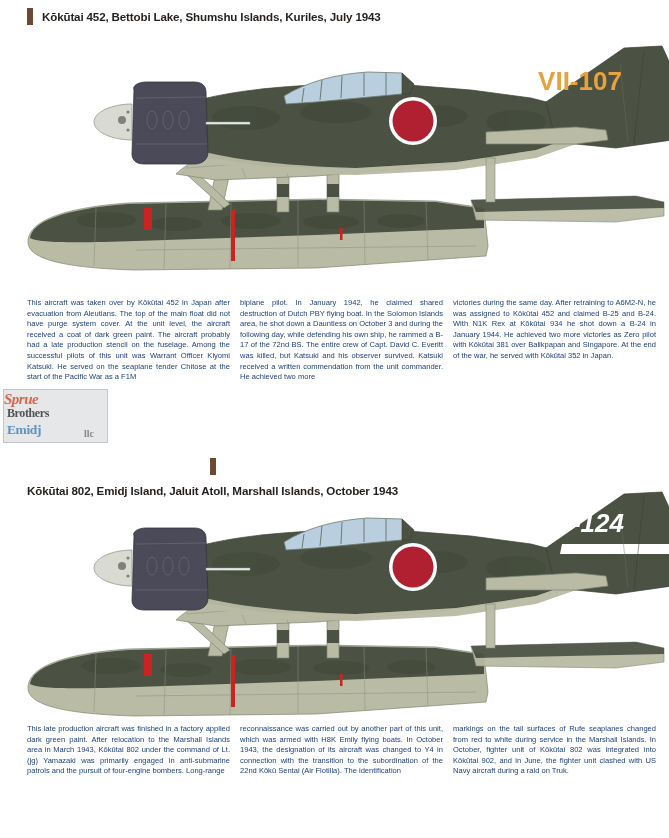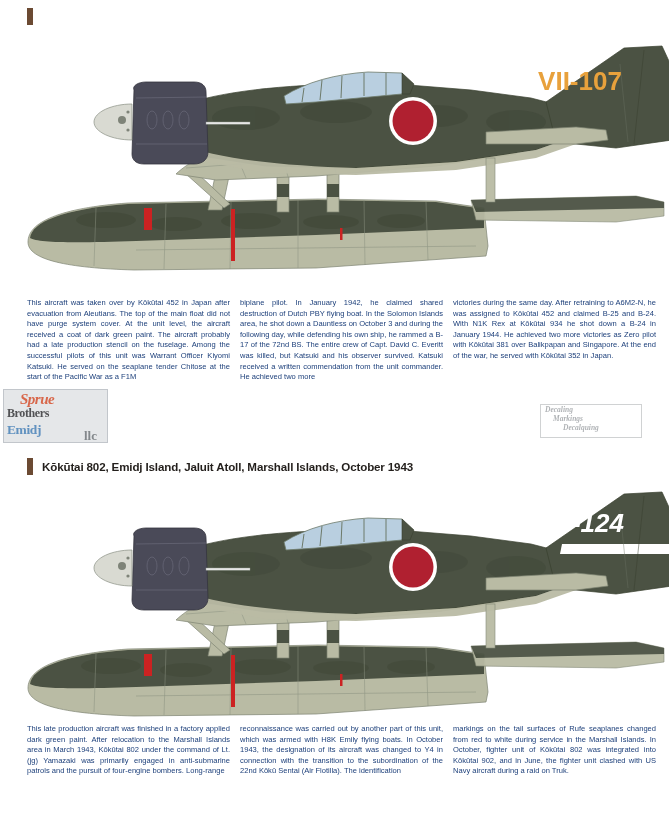--- a/index.html
+++ b/index.html
@@ -51,40 +51,40 @@
   
   .wm-sprue{
     position:absolute;left:3px;top:389px;
     width:103px;height:52px;
     background:rgba(190,195,200,0.40);
     border:1px solid rgba(150,158,166,0.45);
     pointer-events:none;
     overflow:hidden;
   }
   .wm-sprue .l1{
-    position:absolute;left:16px;top:1px;
+    position:absolute;left:0;top:1px;
     font-size:15px;font-weight:bold;font-style:italic;
     color:rgba(214,80,46,0.85);letter-spacing:-0.5px;
     font-family:"Liberation Serif", serif;
   }
   .wm-sprue .l2{
     position:absolute;left:3px;top:16px;
     font-size:12px;font-weight:bold;
     color:rgba(45,45,48,0.80);letter-spacing:-0.4px;
     font-family:"Liberation Serif", serif;
   }
   .wm-sprue .l3{
     position:absolute;left:3px;top:32px;
     font-size:13.5px;font-weight:bold;
     color:rgba(74,130,184,0.85);letter-spacing:-0.4px;
     font-family:"Liberation Serif", serif;
   }
   .wm-sprue .l4{
     position:absolute;left:80px;top:38px;
-    font-size:13px;font-weight:bold;
+    font-size:10px;font-weight:bold;
     color:rgba(90,95,100,0.7);
     font-family:"Liberation Serif", serif;
   }
 
   .wm-decal{
     position:absolute;left:540px;top:404px;
     width:100px;height:32px;
     border:1px solid rgba(120,125,130,0.35);
     background:rgba(255,255,255,0.0);
     pointer-events:none;overflow:hidden;
@@ -102,20 +102,21 @@
 
   .tailcode{font-family:"Liberation Sans", sans-serif;}
 </style>
 </head>
 <body>
 
 <div class="page">
 
   <div class="sec-head" style="top:8px;">
     <div class="sec-bar"></div>
+    <div class="sec-title">Kōkūtai 452, Bettobi Lake, Shumshu Islands, Kuriles, July 1943</div>
   </div>
 
   <div class="profile" style="top:32px;">
     <svg width="669" height="260" viewBox="0 0 669 260" xmlns="http://www.w3.org/2000/svg">
       <defs>
         <clipPath id="fusClip1">
           <path d="M150,78 L300,56 L360,54 L455,58 L520,66 L540,72 L605,18 L650,16 L655,60 L650,100 L600,112 L500,126 L380,136 L300,138 L230,134 L165,122 Z"></path>
         </clipPath>
         <clipPath id="floatClip1">
           <path d="M12,210 C12,190 40,176 110,172 L300,168 L420,170 L470,176 L470,222 L300,236 L120,238 C50,236 12,228 12,210 Z"></path>
@@ -251,21 +252,21 @@
         <p>This aircraft was taken over by Kōkūtai 452 in Japan after evacuation from Aleutians. The top of the main float did not have purge system cover. At the unit level, the aircraft received a coat of dark green paint. The aircraft probably had a late production stencil on the fuselage. Among the successful pilots of this unit was Warrant Officer Kiyomi Katsuki. He served on the seaplane tender Chitose at the start of the Pacific War as a F1M</p>
       </div>
     <div class="col">
         <p>biplane pilot. In January 1942, he claimed shared destruction of Dutch PBY flying boat. In the Solomon Islands area, he shot down a Dauntless on October 3 and during the following day, while defending his own ship, he rammed a B-17 of the 72nd BS. The entire crew of Capt. David C. Everitt was killed, but Katsuki and his observer survived. Katsuki received a written commendation from the unit commander. He achieved two more</p>
       </div>
     <div class="col">
         <p>victories during the same day. After retraining to A6M2-N, he was assigned to Kōkūtai 452 and claimed B-25 and B-24. With N1K Rex at Kōkūtai 934 he shot down a B-24 in January 1944. He achieved two more victories as Zero pilot with Kōkūtai 381 over Balikpapan and Singapore. At the end of the war, he served with Kōkūtai 352 in Japan.</p>
       </div>
   </div>
 
-  <div class="sec-head" style="top:458px;">
+  <div class="sec-head" style="top:458px;flex-direction:column;">
     <div class="sec-bar"></div>
     <div class="sec-title">Kōkūtai 802, Emidj Island, Jaluit Atoll, Marshall Islands, October 1943</div>
   </div>
 
   <div class="profile" style="top:482px;font-style:italic;">
     <svg width="669" height="252" viewBox="0 0 669 252" xmlns="http://www.w3.org/2000/svg">
       <defs>
         <clipPath id="fusClip2">
           <path d="M150,78 L300,56 L360,54 L455,58 L520,66 L540,72 L605,18 L650,16 L655,60 L650,100 L600,112 L500,126 L380,136 L300,138 L230,134 L165,122 Z"></path>
         </clipPath>
@@ -399,19 +400,14 @@
       </div>
   </div>
 
   <div class="wm-sprue">
     <div class="l1">Sprue</div>
     <div class="l2">Brothers</div>
     <div class="l3">Emidj</div>
     <div class="l4">llc</div>
   </div>
 
-  <div class="wm-decal">
-    <span class="d1">Decaling</span>
-    <span class="d2">Markings</span>
-    <span class="d3">Decalquing</span>
-  </div>
 
 </div>
 
 </body></html>

